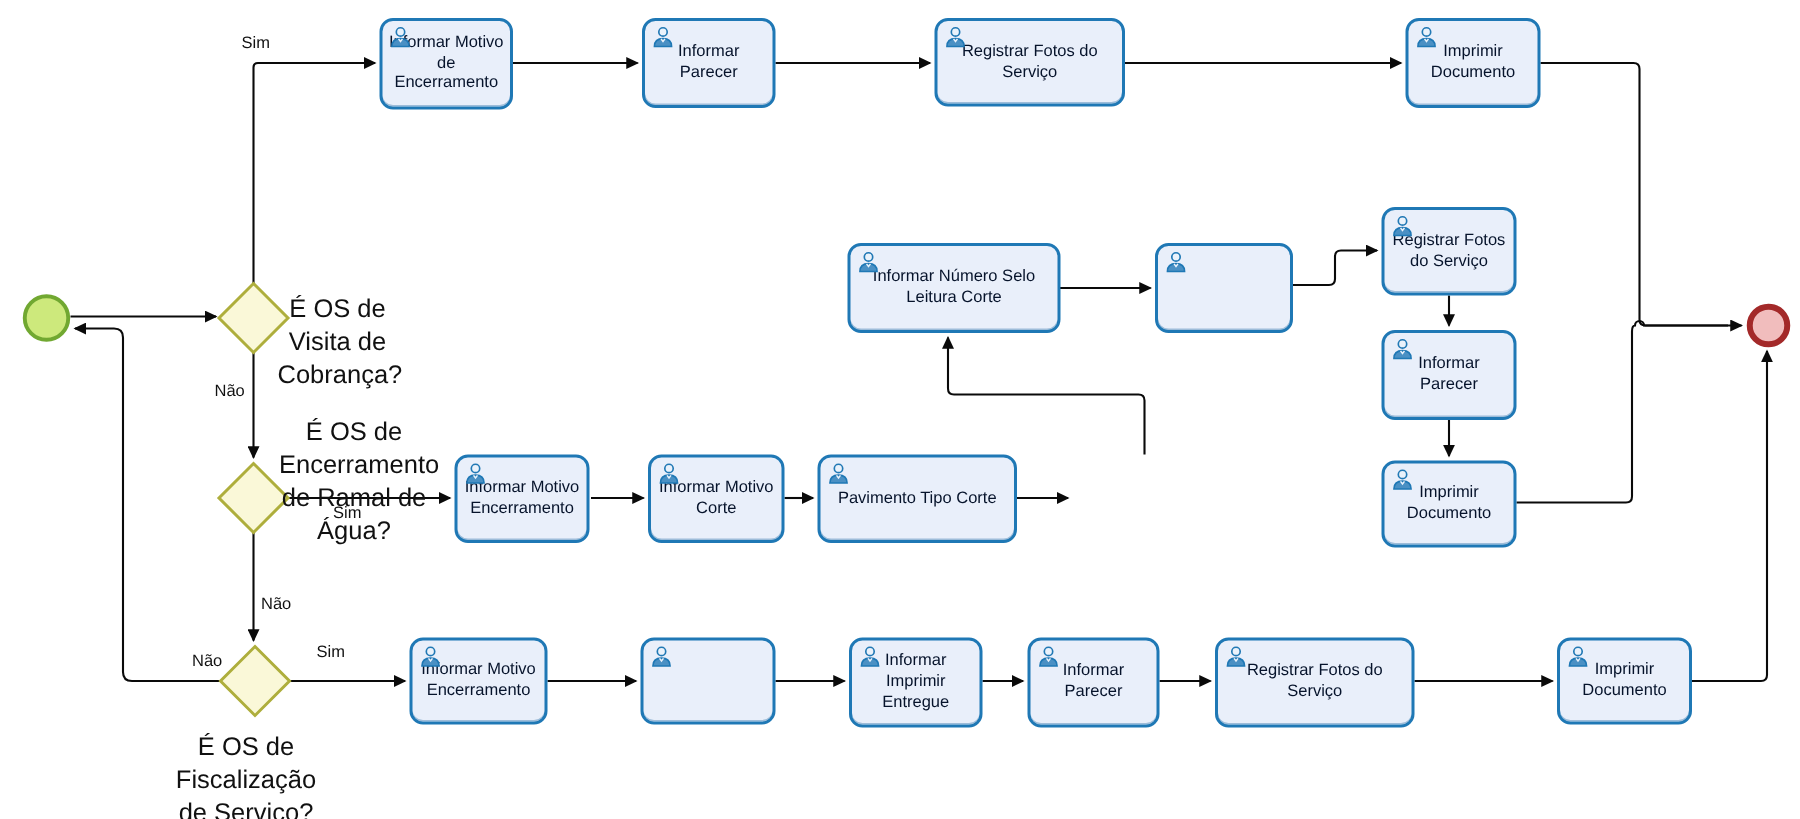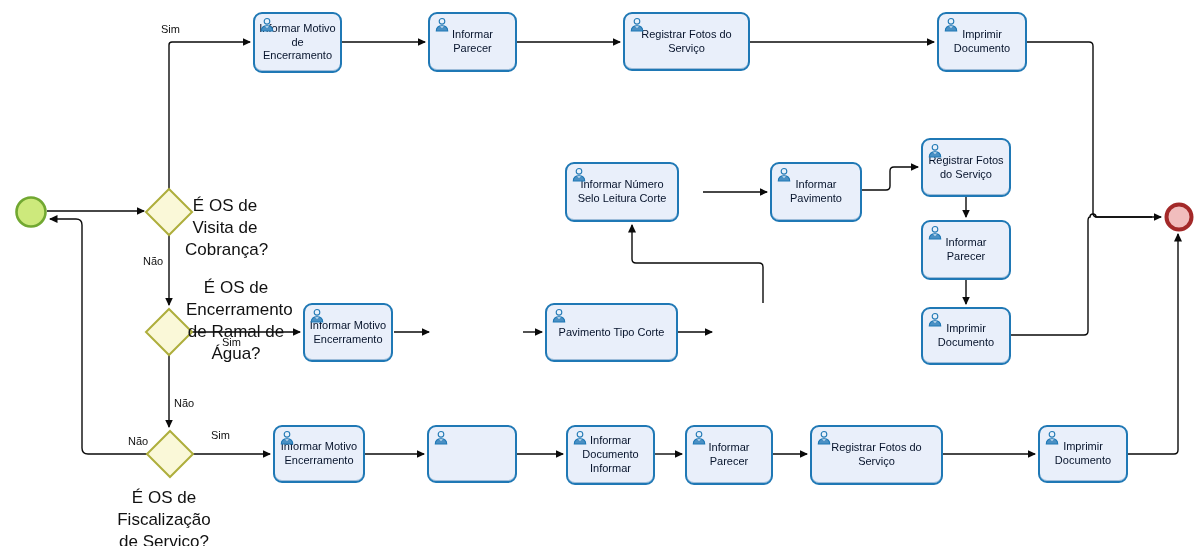--- a/index.html
+++ b/index.html
@@ -131,50 +131,59 @@
   <div class="task" style="left:303px;top:303px;width:90px;height:59px">
     <span class="ticon">
         <svg width="16" height="16" viewBox="0 0 16 16">
           <circle cx="8" cy="4.3" r="2.8" fill="#eaf2fb" stroke="#2279b5" stroke-width="1.1"></circle>
           <path d="M2.3 14 C2.3 9.9 4.7 8.7 8 8.7 C11.3 8.7 13.7 9.9 13.7 14 Z" fill="#4a90c4" stroke="#1f78b5" stroke-width="1.1"></path>
           <path d="M6.7 8.9 L8 10.6 L9.3 8.9" fill="none" stroke="#eaf2fb" stroke-width="1"></path>
         </svg>
       </span>
     <span class="tlabel">Informar Motivo Encerramento</span>
   </div>
+  <div class="task" style="left:432px;top:303px;width:91px;height:59px">
+    <span class="ticon">
+        <svg width="16" height="16" viewBox="0 0 16 16">
+          <circle cx="8" cy="4.3" r="2.8" fill="#eaf2fb" stroke="#2279b5" stroke-width="1.1"></circle>
+          <path d="M2.3 14 C2.3 9.9 4.7 8.7 8 8.7 C11.3 8.7 13.7 9.9 13.7 14 Z" fill="#4a90c4" stroke="#1f78b5" stroke-width="1.1"></path>
+          <path d="M6.7 8.9 L8 10.6 L9.3 8.9" fill="none" stroke="#eaf2fb" stroke-width="1"></path>
+        </svg>
+      </span>
+    <span class="tlabel">Informar Motivo Corte</span>
+  </div>
   <div class="task" style="left:545px;top:303px;width:133px;height:59px">
     <span class="ticon">
         <svg width="16" height="16" viewBox="0 0 16 16">
           <circle cx="8" cy="4.3" r="2.8" fill="#eaf2fb" stroke="#2279b5" stroke-width="1.1"></circle>
           <path d="M2.3 14 C2.3 9.9 4.7 8.7 8 8.7 C11.3 8.7 13.7 9.9 13.7 14 Z" fill="#4a90c4" stroke="#1f78b5" stroke-width="1.1"></path>
           <path d="M6.7 8.9 L8 10.6 L9.3 8.9" fill="none" stroke="#eaf2fb" stroke-width="1"></path>
         </svg>
       </span>
     <span class="tlabel">Pavimento Tipo Corte</span>
   </div>
 
-  <div class="task" style="left:565px;top:162px;width:114px;height:60px">
+  <div class="task" style="left:565px;top:162px;width:142px;height:60px">
     <span class="ticon">
         <svg width="16" height="16" viewBox="0 0 16 16">
           <circle cx="8" cy="4.3" r="2.8" fill="#eaf2fb" stroke="#2279b5" stroke-width="1.1"></circle>
           <path d="M2.3 14 C2.3 9.9 4.7 8.7 8 8.7 C11.3 8.7 13.7 9.9 13.7 14 Z" fill="#4a90c4" stroke="#1f78b5" stroke-width="1.1"></path>
           <path d="M6.7 8.9 L8 10.6 L9.3 8.9" fill="none" stroke="#eaf2fb" stroke-width="1"></path>
         </svg>
       </span>
     <span class="tlabel">Informar Número Selo Leitura Corte</span>
   </div>
   <div class="task" style="left:770px;top:162px;width:92px;height:60px">
     <span class="ticon">
         <svg width="16" height="16" viewBox="0 0 16 16">
           <circle cx="8" cy="4.3" r="2.8" fill="#eaf2fb" stroke="#2279b5" stroke-width="1.1"></circle>
           <path d="M2.3 14 C2.3 9.9 4.7 8.7 8 8.7 C11.3 8.7 13.7 9.9 13.7 14 Z" fill="#4a90c4" stroke="#1f78b5" stroke-width="1.1"></path>
           <path d="M6.7 8.9 L8 10.6 L9.3 8.9" fill="none" stroke="#eaf2fb" stroke-width="1"></path>
         </svg>
       </span>
-    <span class="tlabel">Informar Pavimento</span>
   </div>
 
   <div class="task" style="left:921px;top:138px;width:90px;height:59px">
     <span class="ticon">
         <svg width="16" height="16" viewBox="0 0 16 16">
           <circle cx="8" cy="4.3" r="2.8" fill="#eaf2fb" stroke="#2279b5" stroke-width="1.1"></circle>
           <path d="M2.3 14 C2.3 9.9 4.7 8.7 8 8.7 C11.3 8.7 13.7 9.9 13.7 14 Z" fill="#4a90c4" stroke="#1f78b5" stroke-width="1.1"></path>
           <path d="M6.7 8.9 L8 10.6 L9.3 8.9" fill="none" stroke="#eaf2fb" stroke-width="1"></path>
         </svg>
       </span>
@@ -221,21 +230,21 @@
       </span>
   </div>
   <div class="task" style="left:566px;top:425px;width:89px;height:60px">
     <span class="ticon">
         <svg width="16" height="16" viewBox="0 0 16 16">
           <circle cx="8" cy="4.3" r="2.8" fill="#eaf2fb" stroke="#2279b5" stroke-width="1.1"></circle>
           <path d="M2.3 14 C2.3 9.9 4.7 8.7 8 8.7 C11.3 8.7 13.7 9.9 13.7 14 Z" fill="#4a90c4" stroke="#1f78b5" stroke-width="1.1"></path>
           <path d="M6.7 8.9 L8 10.6 L9.3 8.9" fill="none" stroke="#eaf2fb" stroke-width="1"></path>
         </svg>
       </span>
-    <span class="tlabel">Informar Documento Informar</span>
+    <span class="tlabel">Informar Imprimir Entregue</span>
   </div>
   <div class="task" style="left:685px;top:425px;width:88px;height:60px">
     <span class="ticon">
         <svg width="16" height="16" viewBox="0 0 16 16">
           <circle cx="8" cy="4.3" r="2.8" fill="#eaf2fb" stroke="#2279b5" stroke-width="1.1"></circle>
           <path d="M2.3 14 C2.3 9.9 4.7 8.7 8 8.7 C11.3 8.7 13.7 9.9 13.7 14 Z" fill="#4a90c4" stroke="#1f78b5" stroke-width="1.1"></path>
           <path d="M6.7 8.9 L8 10.6 L9.3 8.9" fill="none" stroke="#eaf2fb" stroke-width="1"></path>
         </svg>
       </span>
     <span class="tlabel">Informar Parecer</span>

